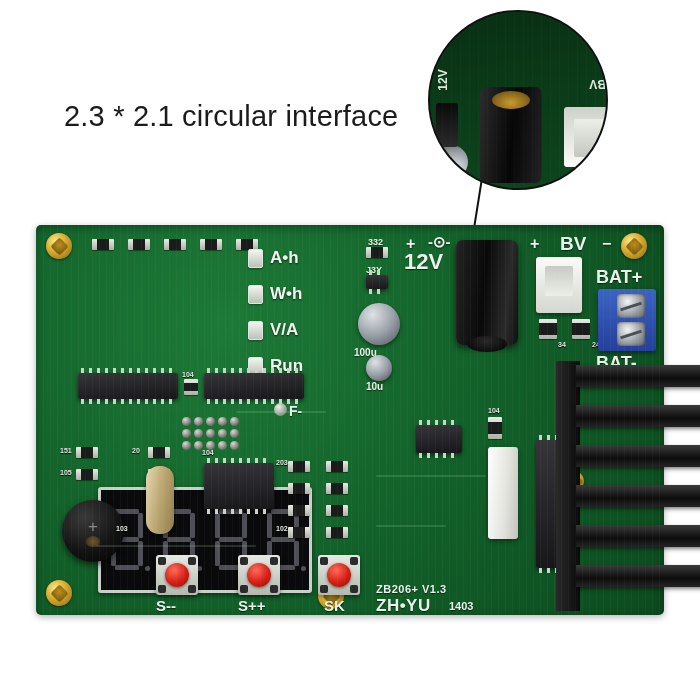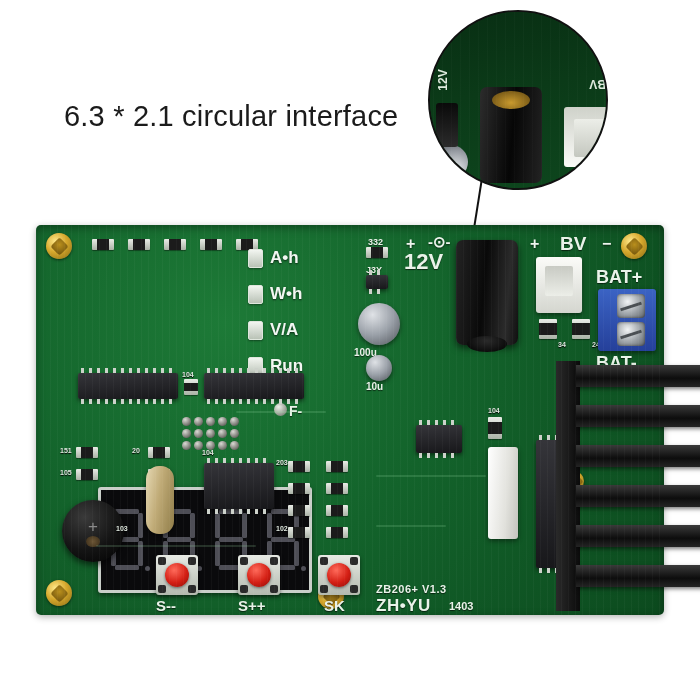--- a/index.html
+++ b/index.html
@@ -149,21 +149,21 @@
 
   .trace{position:absolute;background:rgba(160,225,170,.18);border-radius:1px;}
   .pad{position:absolute;border-radius:50%;
     background:radial-gradient(circle at 36% 30%,#eef2ea,#9aa095 60%,#5e645a);}
   .pol{position:absolute;color:#eef5ee;font-size:16px;font-weight:700;
     text-shadow:0 1px 2px rgba(0,0,0,.6);}
 </style>
 </head>
 <body>
 
-<div id="caption">6.3 * 2.1 circular interface</div>
+<div id="caption">2.3 * 2.1 circular interface</div>
 
 <div id="leader"></div>
 
 <div id="inset">
   <div id="insetInner">
 
     <div style="position:absolute;left:30px;top:52px;width:56px;height:60px;background:linear-gradient(180deg,#fbfbf8,#cfd2ca);border-radius:3px;"></div>
     <div style="position:absolute;left:38px;top:62px;width:38px;height:38px;background:linear-gradient(180deg,#c4c7bf,#eceee8);border-radius:2px;"></div>
     <div style="position:absolute;left:108px;top:36px;width:62px;height:96px;border-radius:7px;background:linear-gradient(95deg,#232323,#060606 48%,#2c2c2c);"></div>
     <div style="position:absolute;left:120px;top:110px;width:38px;height:18px;border-radius:50%;background:radial-gradient(ellipse at 50% 35%,#c99a2e,#5d440f);"></div>

